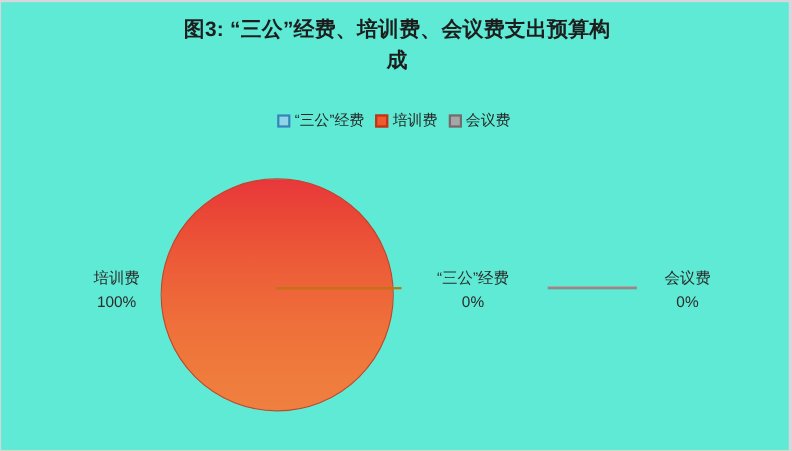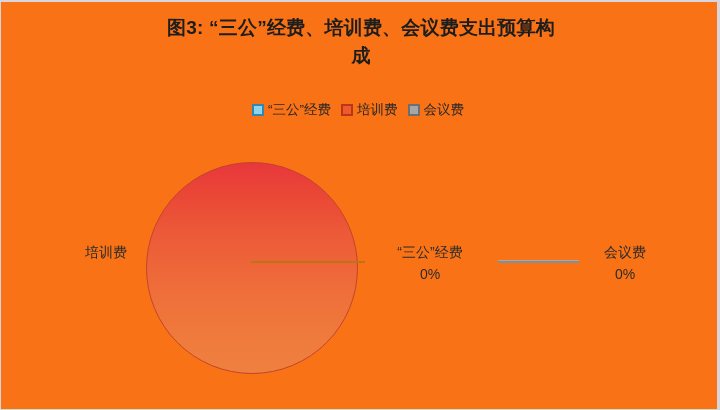--- a/index.html
+++ b/index.html
@@ -10,21 +10,21 @@
     width: 720px;
     height: 410px;
     overflow: hidden;
     font-family: "Liberation Sans", "DejaVu Sans", sans-serif;
   }
   #chart-canvas {
     position: relative;
     width: 720px;
     height: 410px;
     box-sizing: border-box;
-    background: #f97316;
+    background: #5eead4;
     border-top: 2px solid #d8d5dd;
     border-right: 3px solid #d8d5dd;
     border-left: 1px solid #d8d5dd;
     border-bottom: 1px solid #c9dfc6;
     overflow: hidden;
   }
 
   
   #chart-title {
     position: absolute;
@@ -151,20 +151,21 @@
 
   <div id="pie-wrapper">
     <div id="pie-slice-training"></div>
   </div>
 
   <div id="leader-line-training"></div>
   <div id="leader-line-meeting"></div>
 
   <div class="data-label" id="label-training">
     <span>培训费</span>
+    <span class="dl-value">100%</span>
   </div>
 
   <div class="data-label" id="label-sangong">
     <span>“三公”经费</span>
     <span class="dl-value">0%</span>
   </div>
 
   <div class="data-label" id="label-meeting">
     <span>会议费</span>
     <span class="dl-value">0%</span>

